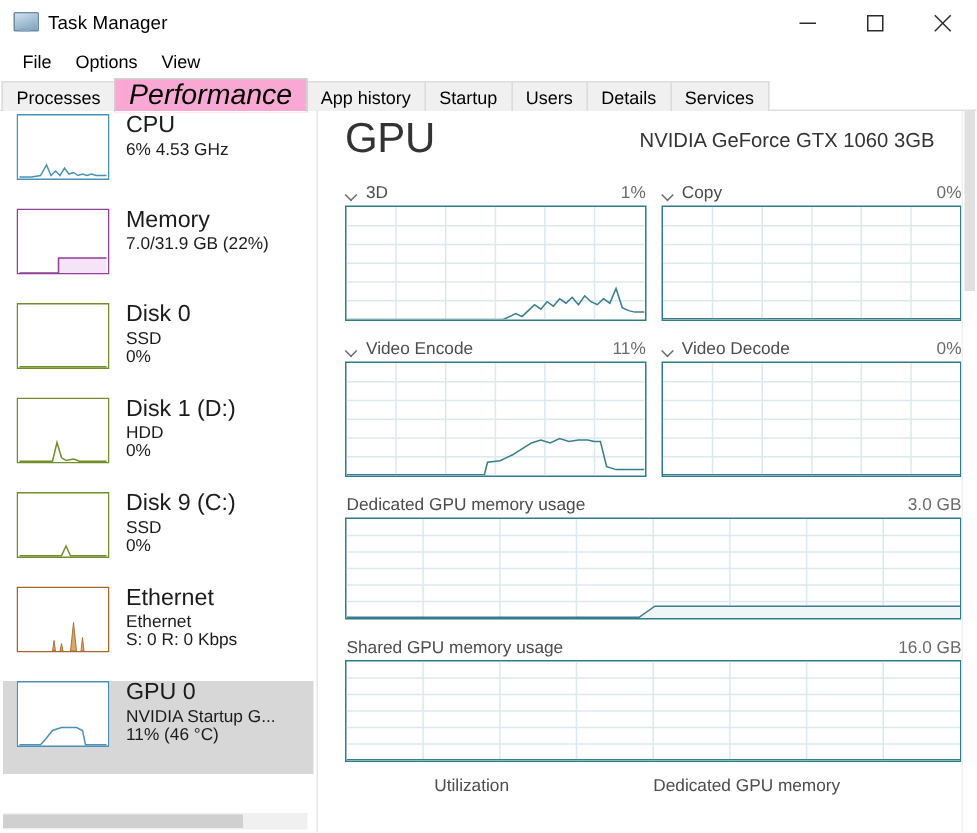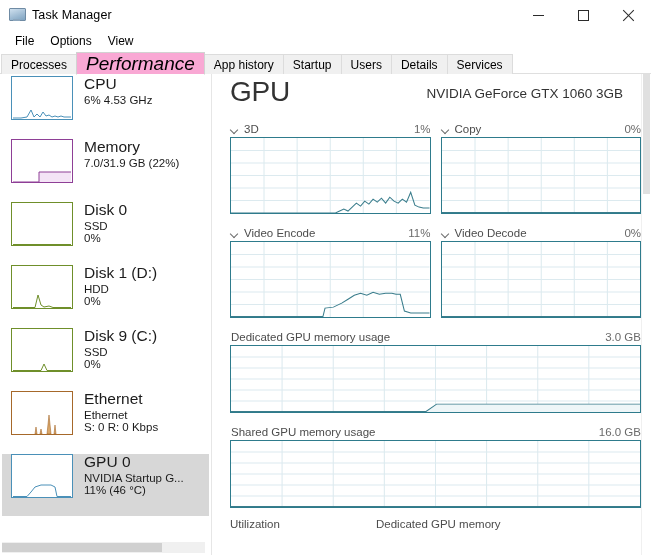--- a/index.html
+++ b/index.html
@@ -302,20 +302,21 @@
   .mem-block { margin-top: 8px; }
 
   
   .botstats {
     position: relative;
     margin-top: 10px;
     height: 22px;
     display: flex;
     font-size: 11.5px;
     color: #4c4c4c;
+    justify-content: center;
   }
   .bs1 { width: 128px; }
   .bs2 { width: 146px; margin-left: 18px; }
   .bs3 { width: 140px; }
 
   
   .vscroll {
     position: absolute;
     right: 0; top: 0; bottom: 0;
     width: 9px;

